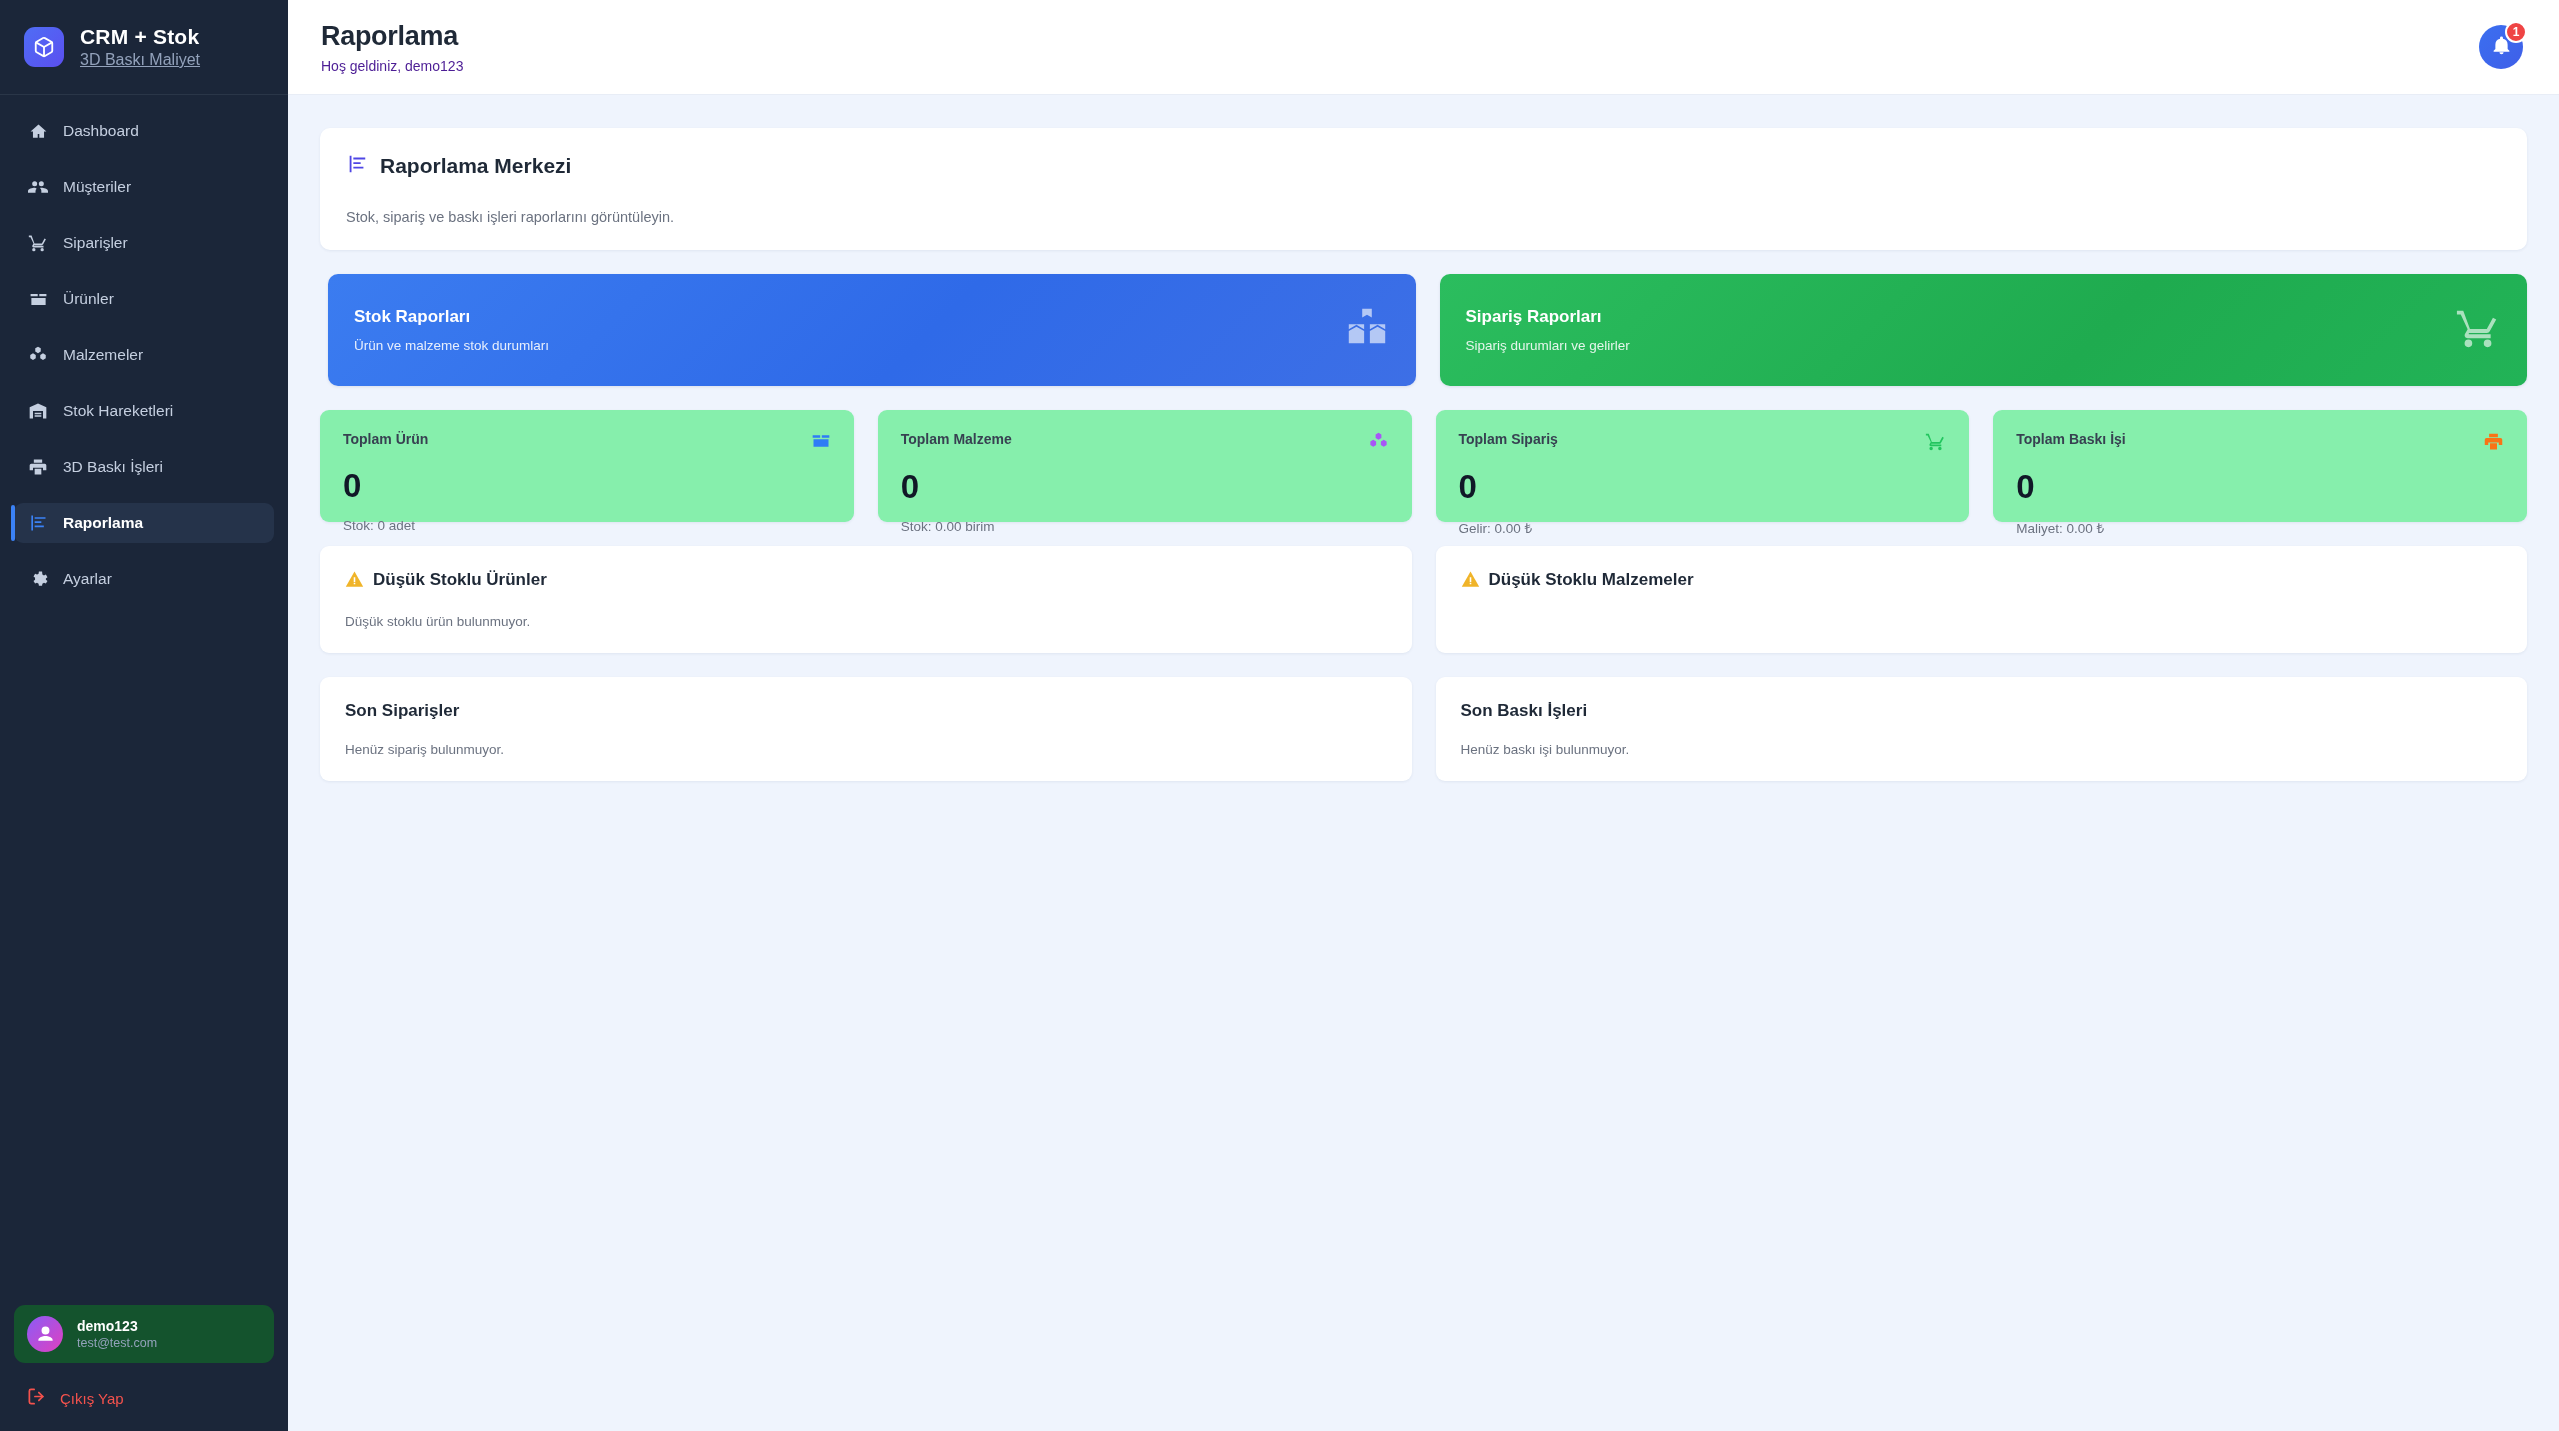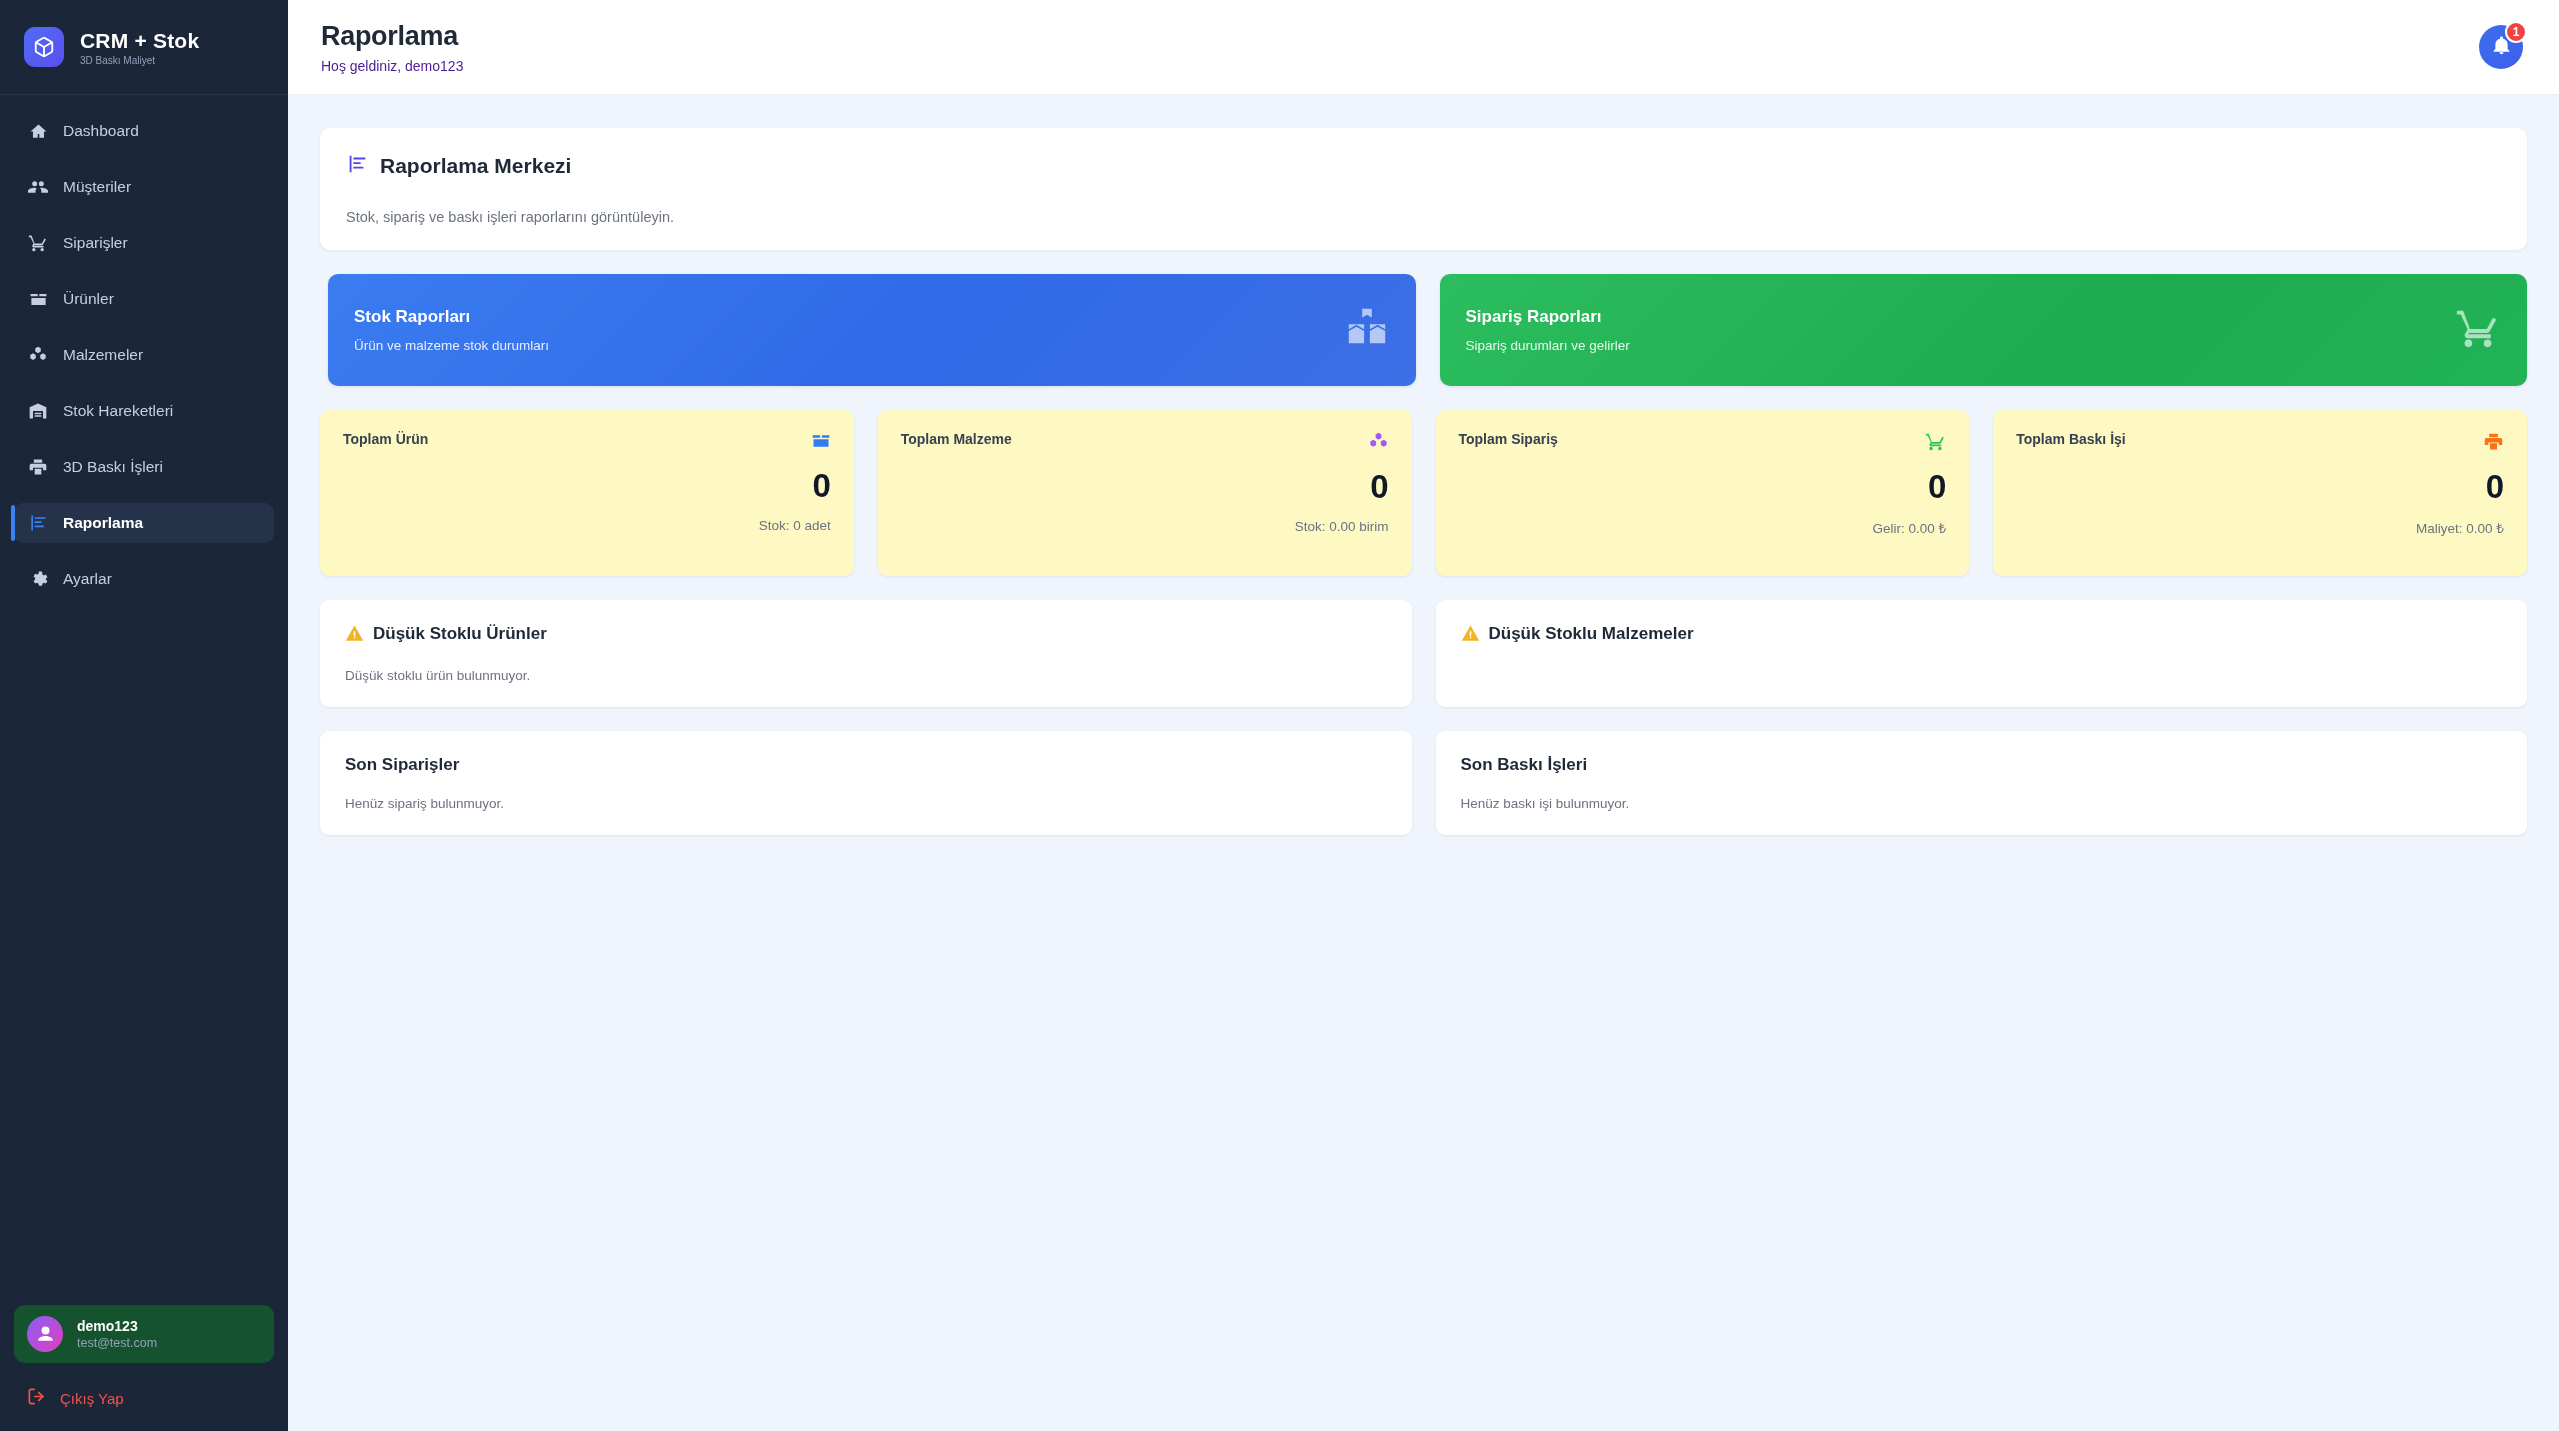--- a/index.html
+++ b/index.html
@@ -25,21 +25,21 @@
     border-bottom: 1px solid #2a3648;
   }
   .brand-logo {
     width: 40px; height: 40px; flex: 0 0 40px;
     border-radius: 11px;
     background: linear-gradient(135deg, #4f6df5 0%, #5b4ff0 100%);
     display: flex; align-items: center; justify-content: center;
   }
   .brand-text { display: flex; flex-direction: column; gap: 2px; }
   .brand-title { color: #ffffff; font-size: 21px; font-weight: bold; letter-spacing: .2px; }
-  .brand-sub { color: #93a2bb; font-size: 10px; }
+  .brand-sub { color: #93a2bb; font-size: 16px; text-decoration: underline; }
 
   .nav { padding: 16px 14px 0 14px; flex: 1 1 auto; }
   .nav-item {
     display: flex; align-items: center; gap: 15px;
     height: 40px; padding: 0 14px; margin-bottom: 16px;
     border-radius: 9px;
     color: #c5cfe0; font-size: 15.5px;
     position: relative; cursor: pointer;
   }
   .nav-item .nav-ico { width: 20px; height: 20px; flex:0 0 20px; display:flex; align-items:center; justify-content:center; }
@@ -120,24 +120,24 @@
   .report-card .rc-title { font-size: 17px; font-weight: bold; margin-bottom: 11px; }
   .report-card .rc-sub { font-size: 13.5px; opacity: .88; }
   .rc-icon { opacity: .62; }
   .rc-blue   { background: linear-gradient(135deg, #3b7cf0 0%, #2f6ae8 55%, #3d6fe6 100%); margin-left: 8px; }
   .rc-green  { background: linear-gradient(135deg, #2bbd5e 0%, #1fab4f 60%, #22b357 100%); }
   .rc-purple { background: linear-gradient(135deg, #a855f7 0%, #9333ea 55%, #a246f0 100%); }
 
   
   .stat-row { display: flex; gap: 24px; margin-top: 24px; }
   .stat-card {
-    flex: 1 1 0; background: #fef9c3; border-radius: 9px;
+    flex: 1 1 0; background: #86efac; border-radius: 9px;
     box-shadow: 0 1px 3px rgba(20,40,80,.07);
-    padding: 21px 23px; height: 166px;
-    display: flex; flex-direction: column; text-align: right;
+    padding: 21px 23px; height: 112px;
+    display: flex; flex-direction: column;
   }
   .stat-top { display: flex; align-items: flex-start; justify-content: space-between; }
   .stat-label { font-size: 14px; font-weight: bold; color: #374151; }
   .stat-value { font-size: 33px; font-weight: bold; color: #111827; margin-top: 14px; line-height: 1; }
   .stat-meta { font-size: 13.5px; color: #6b7280; margin-top: 16px; }
 
   
   .info-row { display: flex; gap: 24px; margin-top: 24px; }
   .info-card {
     flex: 1 1 0; background: #fff; border-radius: 9px;

